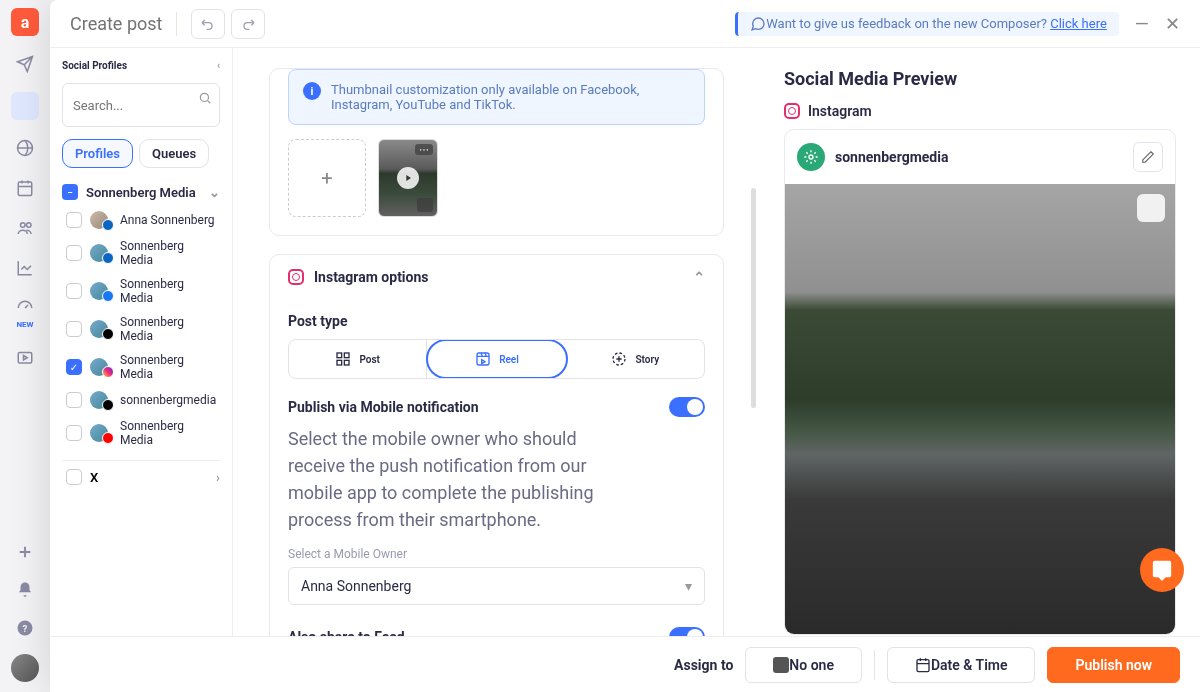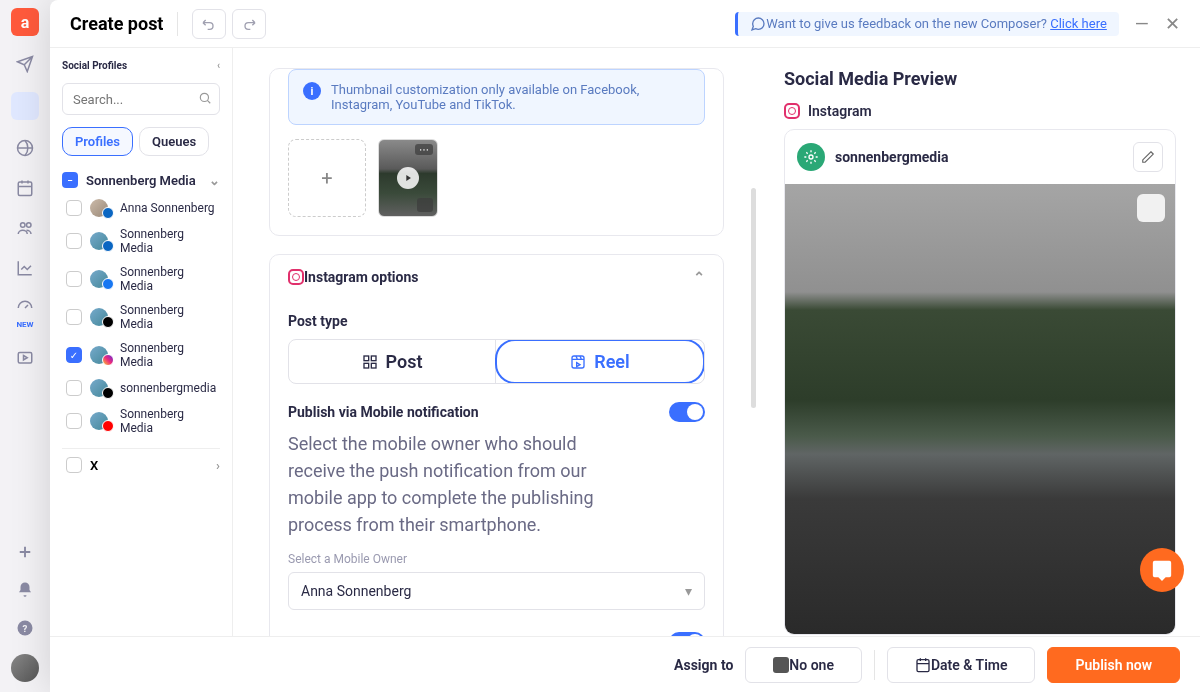--- a/index.html
+++ b/index.html
@@ -6,32 +6,32 @@
 body{background:#f5f5f7;width:1200px;height:692px;overflow:hidden;position:relative}
 .left-rail{position:absolute;left:0;top:0;width:50px;height:100%;background:#f3f2f5;display:flex;flex-direction:column;align-items:center;padding-top:8px;gap:16px}
 .left-rail-logo{width:28px;height:28px;background:#ff5a3c;border-radius:6px;display:flex;align-items:center;justify-content:center;color:#fff;font-weight:700;font-size:16px}
 .left-rail-icon{width:24px;height:24px;color:#8a8aa3;display:flex;align-items:center;justify-content:center}
 .left-rail-icon.active{background:#e0e8ff;border-radius:6px;padding:14px;color:#3a6fff}
 .left-rail-new{font-size:8px;color:#3a6fff;font-weight:700;text-align:center}
 .left-rail-bottom{position:absolute;bottom:10px;left:0;width:50px;display:flex;flex-direction:column;align-items:center;gap:14px}
 .left-rail-avatar{width:28px;height:28px;border-radius:50%;background:linear-gradient(135deg,#888,#555)}
 .modal{position:absolute;left:50px;top:0;width:1150px;height:692px;background:#fff;border-radius:8px 0 0 0;display:flex;flex-direction:column;box-shadow:0 0 40px rgba(0,0,0,.15)}
 .header{height:48px;display:flex;align-items:center;padding:0 20px;border-bottom:1px solid #eee}
-.header-title{font-size:18px;font-weight:700;color:#000000}
+.header-title{font-size:18px;font-weight:400;color:#737373}
 .header-vr{width:1px;height:24px;background:#e5e5e5;margin:0 14px}
 .header-iconbtn{width:34px;height:30px;border:1px solid #e2e2e8;border-radius:6px;display:flex;align-items:center;justify-content:center;color:#a0a0b0;margin-right:6px}
 .header-banner{margin-left:auto;display:flex;align-items:center;gap:0;background:#f0f6ff;border-left:3px solid #3a6fff;padding:4px 12px;border-radius:4px;font-size:13px;color:#5a7bc0}
 .header-banner a{color:#3a6fff;text-decoration:underline}
 .header-minmax{margin-left:16px;color:#888;display:flex;gap:16px}
 .header-minmax span{cursor:pointer;font-size:18px}
 .body{flex:1;display:flex;overflow:hidden}
 .sidebar{width:183px;border-right:1px solid #eee;padding:12px;display:flex;flex-direction:column;overflow:hidden}
 .sidebar-header{display:flex;align-items:center;justify-content:space-between;font-weight:700;font-size:10px;color:#2a2a45;margin-bottom:12px}
 .search-wrap{position:relative;margin-bottom:12px}
-.search-input{width:100%;height:32px;border:1px solid #e2e2e8;border-radius:6px;padding:0 30px 0 10px;font-size:13px;color:#666}
+.search-input{width:100%;height:44px;border:1px solid #e2e2e8;border-radius:6px;padding:0 30px 0 10px;font-size:13px;color:#666}
 .search-icon{position:absolute;right:8px;top:8px;color:#999}
 .tab-row{display:flex;gap:6px;margin-bottom:10px}
 .tab{padding:6px 12px;border:1px solid #e2e2e8;border-radius:10px;font-size:13px;font-weight:600;color:#2a2a45;cursor:pointer}
 .tab.active{border-color:#3a6fff;color:#3a6fff;background:#f5f8ff}
 .group-header{display:flex;align-items:center;gap:8px;padding:6px 0;font-size:13px;font-weight:600;color:#2a2a45}
 .group-check{width:16px;height:16px;background:#3a6fff;border-radius:4px;display:flex;align-items:center;justify-content:center;color:#fff;font-size:10px}
 .group-chevron{margin-left:auto;color:#999}
 .profile-row{display:flex;align-items:center;gap:8px;padding:5px 0 5px 4px;font-size:12px;color:#2a2a45}
 .checkbox{width:16px;height:16px;border:1.5px solid #ccc;border-radius:4px;flex-shrink:0}
 .checkbox.checked{background:#3a6fff;border-color:#3a6fff;display:flex;align-items:center;justify-content:center;color:#fff;font-size:10px}
@@ -44,27 +44,27 @@
 .panel-head{display:flex;align-items:center;gap:10px;padding:14px 18px;font-weight:700;font-size:14px;color:#2a2a45}
 .panel-body{padding:0 18px 18px}
 .info-box{background:#f0f6ff;border:1px solid #bdd4ff;border-radius:8px;padding:12px 14px;display:flex;gap:10px;font-size:13px;color:#5a7bc0;margin-bottom:14px}
 .info-icon{width:18px;height:18px;border-radius:50%;background:#3a6fff;color:#fff;display:flex;align-items:center;justify-content:center;font-size:11px;flex-shrink:0;font-weight:700}
 .media-row{display:flex;gap:12px}
 .media-add{width:78px;height:78px;border:1.5px dashed #ccc;border-radius:8px;display:flex;align-items:center;justify-content:center;color:#888;font-size:20px}
 .media-thumb{width:60px;height:78px;border-radius:6px;position:relative;background:linear-gradient(180deg,#8a8a8a 0%,#5a5a5a 38%,#2d3a2d 44%,#3a4a3a 70%,#606060 100%);border:1px solid #ddd}
 .media-play{position:absolute;top:50%;left:50%;transform:translate(-50%,-50%);width:22px;height:22px;border-radius:50%;background:rgba(255,255,255,.85);display:flex;align-items:center;justify-content:center}
 .media-dots{position:absolute;top:4px;right:4px;background:rgba(60,60,60,.7);color:#fff;border-radius:3px;padding:0 4px;font-size:10px}
 .media-badge{position:absolute;bottom:4px;right:4px;background:rgba(60,60,60,.7);color:#fff;border-radius:3px;width:16px;height:14px}
-.insta-head{display:flex;align-items:center;gap:0;padding:14px 18px;font-weight:700;font-size:14px;color:#2a2a45}
+.insta-head{display:flex;align-items:center;gap:10px;padding:14px 18px;font-weight:700;font-size:14px;color:#2a2a45}
 .insta-logo{width:16px;height:16px;border:2px solid #e1306c;border-radius:5px;position:relative}
 .insta-logo::after{content:"";position:absolute;width:6px;height:6px;border:1.5px solid #e1306c;border-radius:50%;top:2px;left:2px}
 .chev-up{margin-left:auto;color:#999}
 .section-label{font-size:14px;font-weight:700;color:#2a2a45;margin:14px 0 10px}
 .segmented{display:flex;border:1px solid #e2e2e8;border-radius:8px;overflow:hidden}
-.seg{flex:1;padding:10px;text-align:center;font-size:18px;font-weight:600;color:#2a2a45;display:flex;align-items:center;justify-content:center;gap:8px;cursor:pointer;border-right:1px solid #e2e2e8}
+.seg{flex:1;padding:10px;text-align:center;font-size:10px;font-weight:600;color:#2a2a45;display:flex;align-items:center;justify-content:center;gap:8px;cursor:pointer;border-right:1px solid #e2e2e8}
 .seg:last-child{border-right:none}
 .seg.active{border:2px solid #3a6fff;color:#3a6fff;border-radius:20px;margin:-1px}
 .toggle-row{display:flex;align-items:center;justify-content:space-between;margin-top:18px}
 .toggle-label{font-weight:700;font-size:14px;color:#2a2a45}
 .toggle{width:36px;height:20px;background:#3a6fff;border-radius:10px;position:relative}
 .toggle::after{content:"";width:16px;height:16px;background:#fff;border-radius:50%;position:absolute;top:2px;right:2px}
 .help-text{font-size:18px;color:#6a6a85;margin-top:8px;line-height:1.5;max-width:320px}
 .field-label{font-size:12px;color:#9a9ab0;margin-top:14px;margin-bottom:6px}
 .select{width:100%;height:38px;border:1px solid #e2e2e8;border-radius:6px;padding:0 12px;display:flex;align-items:center;justify-content:space-between;font-size:14px;color:#2a2a45}
 .scroll-handle{position:absolute;right:4px;top:140px;width:5px;height:220px;background:#ddd;border-radius:3px}
@@ -319,20 +319,27 @@
                 </svg>
               <span>Post</span>
             </div>
             <div class="seg active">
               <svg width="16" height="16" viewBox="0 0 24 24" fill="none" stroke="currentColor" stroke-width="2">
                   <rect x="3" y="3" width="18" height="18" rx="3"></rect>
                   <path d="M3 8h18M9 3l2 5M15 3l2 5M10 13l5 3-5 3z"></path>
                 </svg>
               <span>Reel</span>
             </div>
+            <div class="seg">
+              <svg width="16" height="16" viewBox="0 0 24 24" fill="none" stroke="currentColor" stroke-width="2">
+                  <circle cx="12" cy="12" r="9" stroke-dasharray="4 3"></circle>
+                  <path d="M12 8v8M8 12h8"></path>
+                </svg>
+              <span>Story</span>
+            </div>
           </div>
 
           <div class="toggle-row">
             <div class="toggle-label">Publish via Mobile notification</div>
             <div class="toggle"></div>
           </div>
           <div class="help-text">Select the mobile owner who should receive the push notification from our mobile app to complete the publishing process from their smartphone.</div>
           <div class="field-label">Select a Mobile Owner</div>
           <div class="select">
             <span>Anna Sonnenberg</span>

